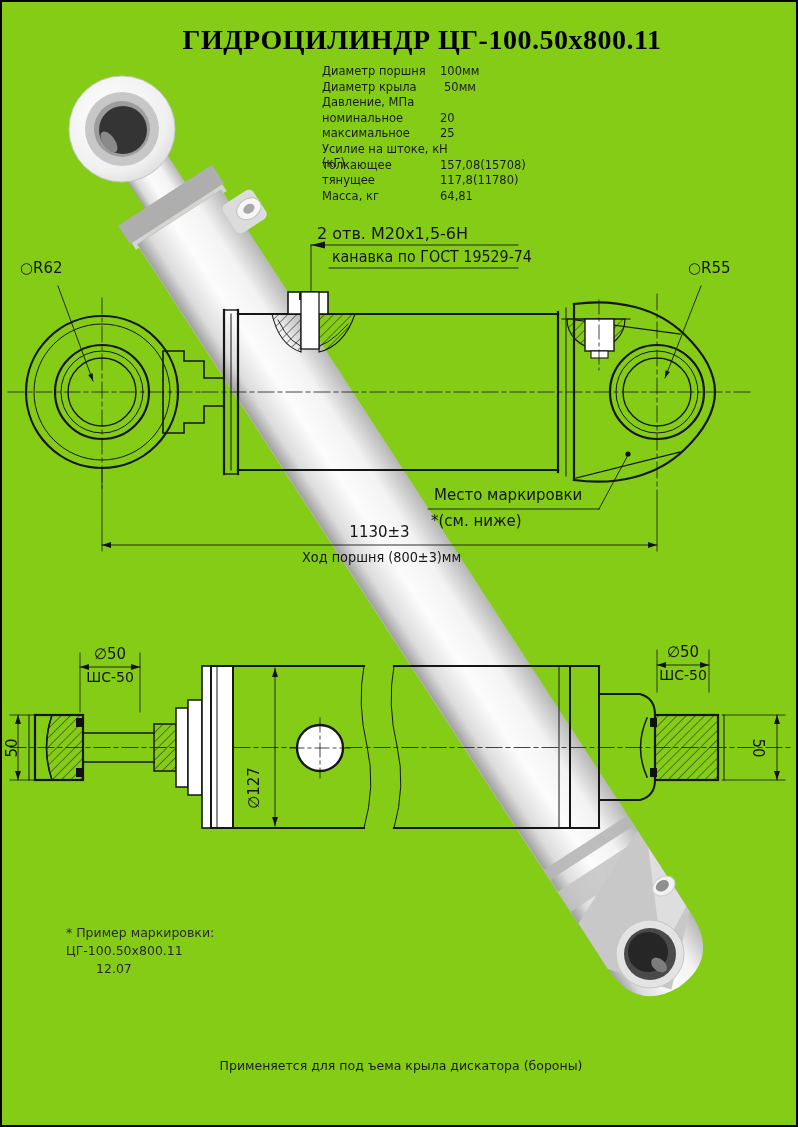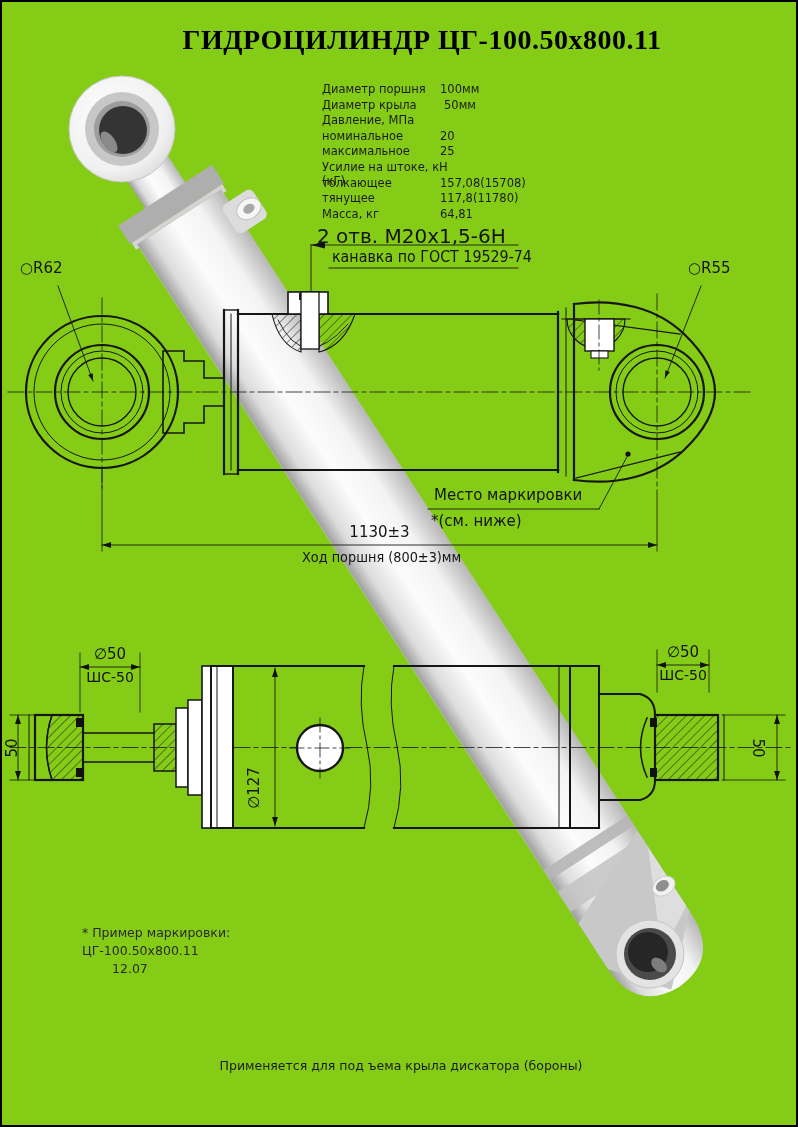--- a/index.html
+++ b/index.html
@@ -2,21 +2,21 @@
 <html><head>
 <meta charset="utf-8">
 <style>
   html,body{margin:0;padding:0;background:#fff;}
   .page{position:relative;width:798px;height:1127px;background:#84cc16;border:2px solid #000;
         box-sizing:border-box;overflow:hidden;font-family:"DejaVu Sans",sans-serif;}
   svg.layer{position:absolute;left:0;top:0;}
   .lbl{position:absolute;white-space:nowrap;color:#141414;}
   .title{font-family:"Liberation Serif","DejaVu Serif",serif;font-weight:bold;font-size:28px;
          letter-spacing:.5px;text-align:center;color:#000;}
-  .spec{position:absolute;left:320px;top:80px;width:260px;}
+  .spec{position:absolute;left:320px;top:62px;width:260px;}
   .srow{display:flex;height:15.6px;font-size:11.5px;color:#1b1b1b;}
   .sl{width:118px;}
   .sv{}
   .tech{font-family:"DejaVu Sans",sans-serif;font-size:15px;color:#141414;}
   .tech.sm{font-size:14px;}
   .rot-90{transform:rotate(-90deg);}
   .rot90{transform:rotate(90deg);}
   .ctr{text-align:center;}
   .mark{font-size:12.5px;color:#2a2a2a;line-height:18px;}
   .foot{font-size:12.5px;color:#1b1b1b;text-align:center;}
@@ -244,38 +244,38 @@
     <div class="srow">
         <span class="sl">тянущее</span>
         <span class="sv">117,8(11780)</span>
       </div>
     <div class="srow">
         <span class="sl">Масса, кг</span>
         <span class="sv">64,81</span>
       </div>
   </div>
 
-  <div class="lbl tech" style="left:315px;top:222px;font-size:20px;">2 отв. М20х1,5-6Н</div>
+  <div class="lbl tech" style="left:315px;top:222px;font-size:16px;">2 отв. М20х1,5-6Н</div>
   <div class="lbl tech" style="left:330px;top:246px;transform:scaleX(.95);transform-origin:0 0;">канавка по ГОСТ 19529-74</div>
   <div class="lbl tech" style="left:18px;top:257px;">○R62</div>
   <div class="lbl tech" style="left:686px;top:257px;">○R55</div>
   <div class="lbl tech" style="left:432px;top:484px;">Место маркировки</div>
   <div class="lbl tech" style="left:429px;top:510px;">*(см. ниже)</div>
   <div class="lbl tech ctr" style="left:330px;top:521px;width:95px;text-align:center;">1130±3</div>
   <div class="lbl tech sm" style="left:300px;top:547px;transform:scaleX(.92);transform-origin:0 0;">Ход поршня (800±3)мм</div>
 
   <div class="lbl tech ctr" style="left:78px;top:643px;width:60px;">∅50</div>
   <div class="lbl tech ctr sm" style="left:78px;top:667px;width:60px;">ШС-50</div>
   <div class="lbl tech ctr" style="left:653px;top:641px;width:56px;">∅50</div>
   <div class="lbl tech ctr sm" style="left:653px;top:665px;width:56px;">ШС-50</div>
   <div class="lbl tech ctr rot-90" style="left:222px;top:777px;width:60px;">∅127</div>
   <div class="lbl tech ctr rot-90" style="left:-12px;top:737px;width:44px;">50</div>
   <div class="lbl tech ctr rot90" style="left:734px;top:737px;width:44px;">50</div>
 
-  <div class="lbl mark" style="left:80px;top:922px;">
+  <div class="lbl mark" style="left:64px;top:922px;">
     <div>* Пример маркировки:</div>
     <div>ЦГ-100.50х800.11</div>
     <div style="padding-left:30px;">12.07</div>
   </div>
 
   <div class="lbl foot" style="left:0;top:1056px;width:798px;">Применяется для под ъема крыла дискатора (бороны)</div>
 
 </div>
 
 </body></html>

